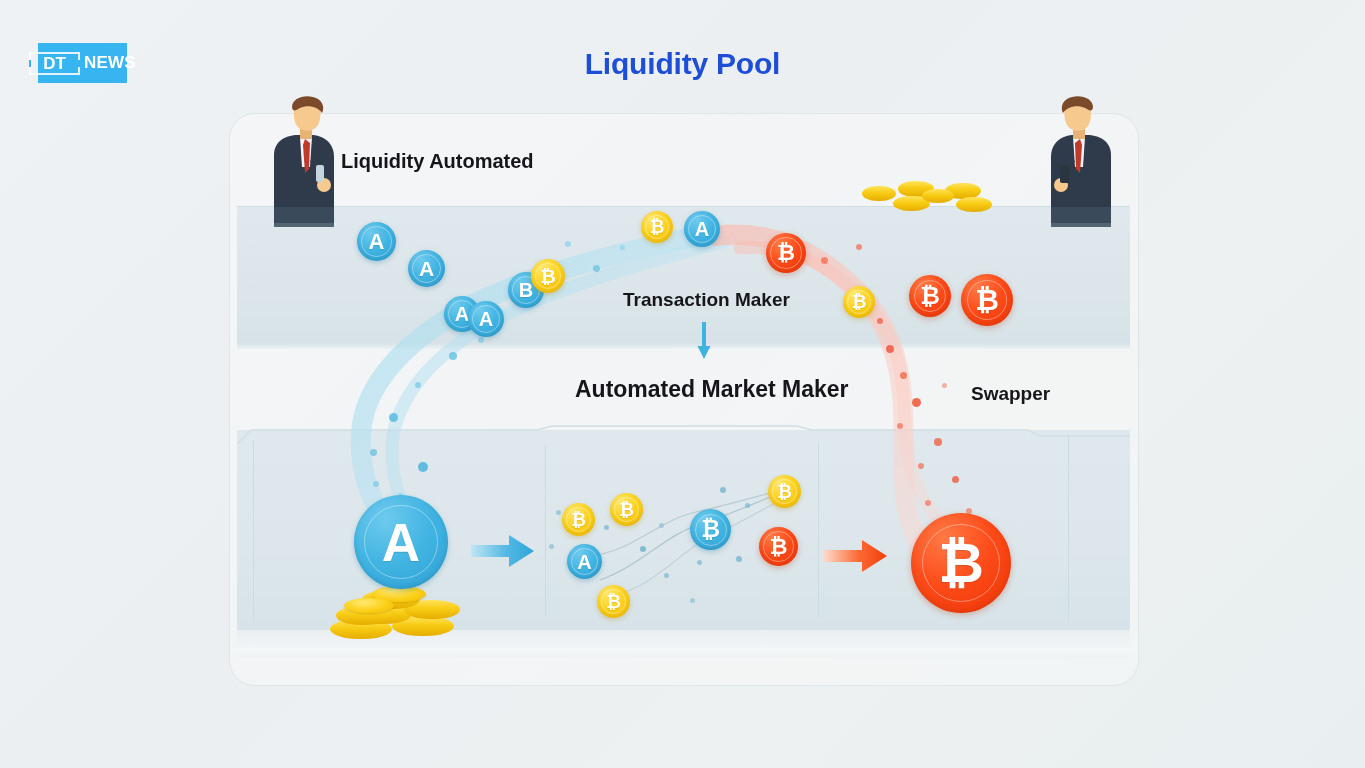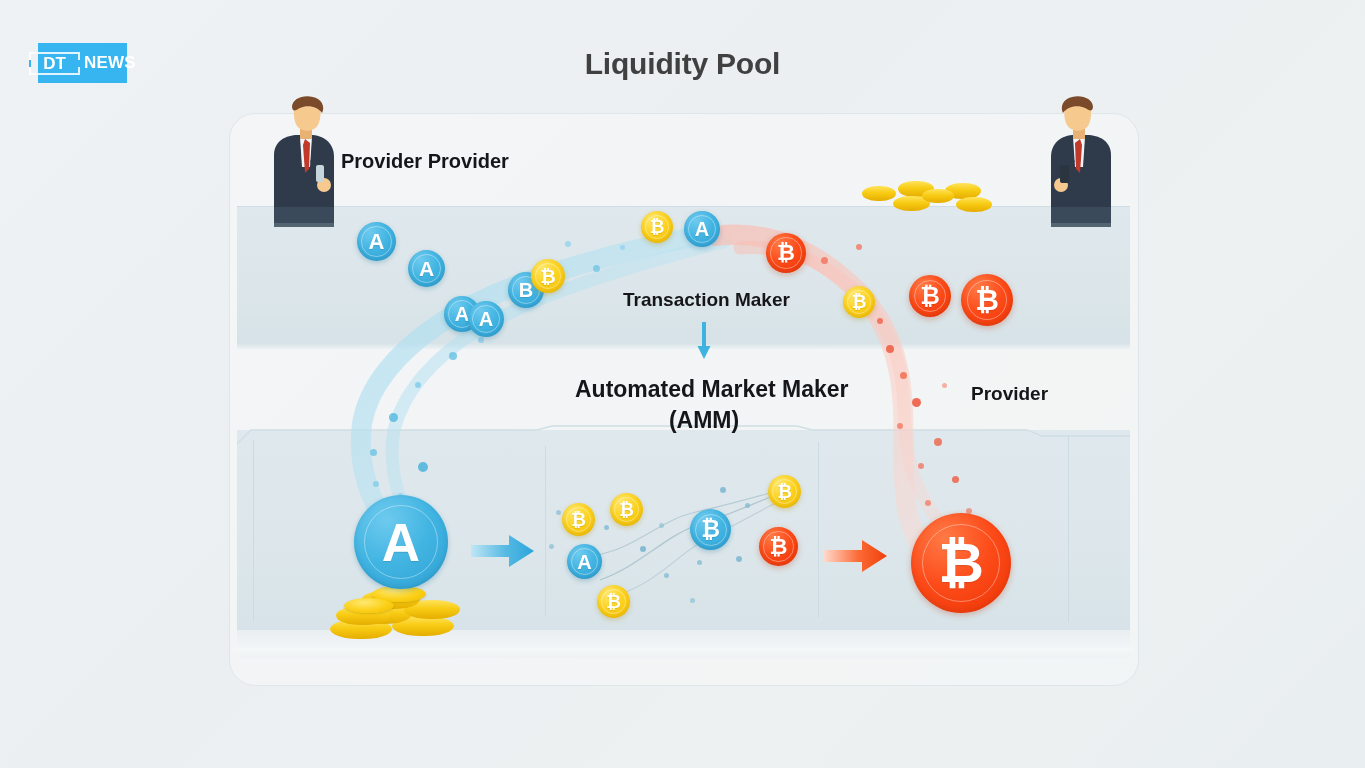--- a/index.html
+++ b/index.html
@@ -45,21 +45,21 @@
     font-size: 17px; font-weight: bold; color: #fff; letter-spacing: 0.2px;
   }
 
   
   #title {
     position: absolute;
     left: 0; right: 0; top: 47px;
     text-align: center;
     font-size: 30px;
     font-weight: bold;
-    color: #404040;
+    color: #1d4ed8;
     letter-spacing: -0.2px;
   }
 
   
   #tank-frame {
     position: absolute;
     left: 229px; top: 113px;
     width: 910px; height: 573px;
     border: 1.5px solid #dfe6ea;
     border-radius: 26px;
@@ -253,27 +253,26 @@
   <path d="M600 580 C 640 566, 664 536, 700 524 C 738 512, 760 500, 784 492" fill="none" stroke="#9fb9c6" stroke-width="1.2" opacity="0.75"></path>
   <path d="M588 556 C 634 552, 658 520, 696 512 C 732 504, 758 496, 782 490" fill="none" stroke="#9fb9c6" stroke-width="1.2" opacity="0.6"></path>
   <path d="M612 596 C 656 586, 678 552, 712 536 C 742 522, 764 508, 786 498" fill="none" stroke="#9fb9c6" stroke-width="1.1" opacity="0.5"></path>
 </svg>
 
 <svg id="fee-arrow" viewBox="0 0 14 38">
   <rect x="5" y="0" width="4" height="26" fill="#3fb3e0"></rect>
   <path d="M7 37 L0.5 24 L13.5 24 Z" fill="#3fb3e0"></path>
 </svg>
 
-<div class="diagram-label" id="label-lp">Provider Provider</div>
+<div class="diagram-label" id="label-lp">Liquidity Automated</div>
 <div class="diagram-label" id="label-fees">Transaction Maker</div>
 <div class="diagram-label" id="label-amm">
   <div>Automated Market Maker</div>
-  <div>(AMM)</div>
 </div>
-<div class="diagram-label" id="label-swapper">Provider</div>
+<div class="diagram-label" id="label-swapper">Swapper</div>
 
 <svg class="person" style="left:258px; top:95px;" width="92" height="140" viewBox="0 0 92 140">
 
   <path d="M16 60 C16 46, 28 40, 40 40 L52 40 C66 40, 76 48, 76 62 L76 128 L16 128 Z" fill="#2f3a4b"></path>
 
   <path d="M16 112 L76 112 L76 132 L16 132 Z" fill="#3c4e5d" opacity="0.85"></path>
 
   <path d="M42 42 L54 42 L52 72 L44 72 Z" fill="#f2f4f7"></path>
 
   <path d="M47 44 L52 48 L51 74 L47 78 L45 50 Z" fill="#c0392b"></path>

